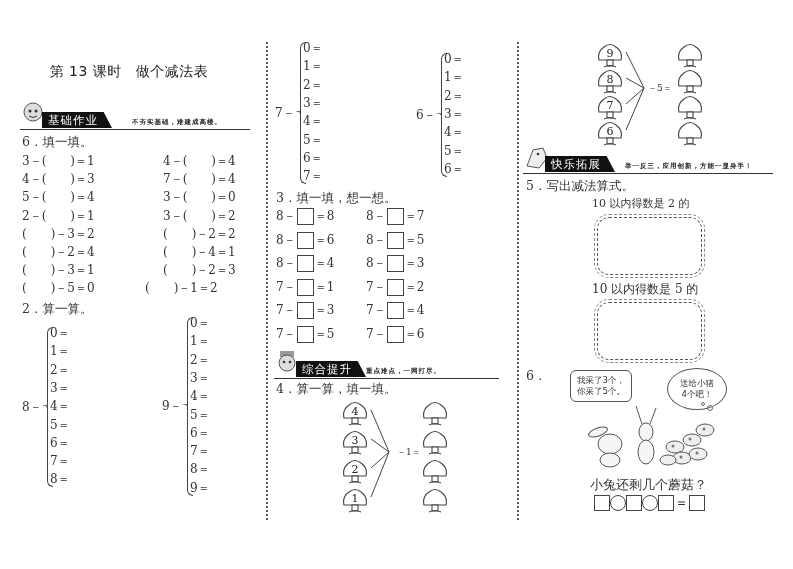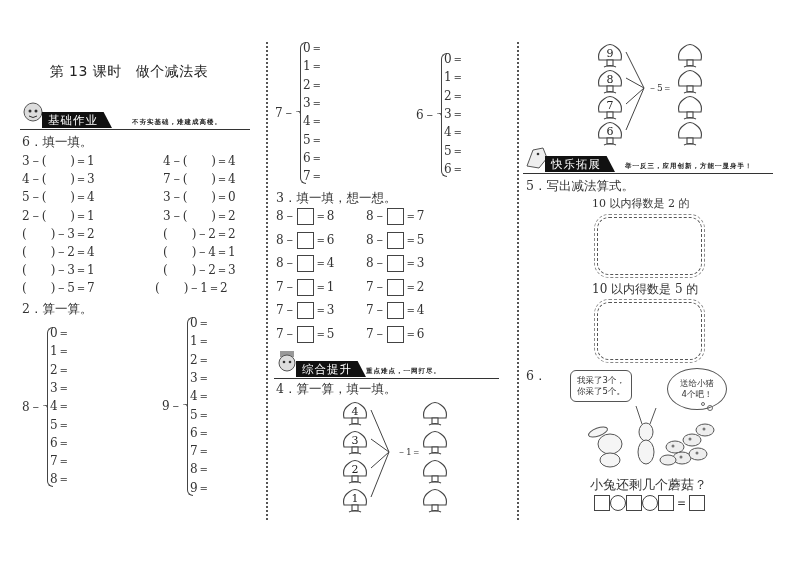--- a/index.html
+++ b/index.html
@@ -65,31 +65,31 @@
 
 <div class="q" style="left:22px; top:134px;">6．填一填。</div>
 <div id="q1-left">
     <div class="eq" style="left:22px; top:153px;">3－(　　)＝1</div>
     <div class="eq" style="left:22px; top:171.2px;">4－(　　)＝3</div>
     <div class="eq" style="left:22px; top:189.4px;">5－(　　)＝4</div>
     <div class="eq" style="left:22px; top:207.6px;">2－(　　)＝1</div>
     <div class="eq" style="left:22px; top:225.8px;">(　　)－3＝2</div>
     <div class="eq" style="left:22px; top:244px;">(　　)－2＝4</div>
     <div class="eq" style="left:22px; top:262.2px;">(　　)－3＝1</div>
-    <div class="eq" style="left:22px; top:280.4px;">(　　)－5＝7</div>
+    <div class="eq" style="left:22px; top:280.4px;">(　　)－5＝0</div>
   </div>
 <div id="q1-right">
     <div class="eq" style="left:163px; top:153px;">4－(　　)＝4</div>
     <div class="eq" style="left:163px; top:171.2px;">7－(　　)＝4</div>
     <div class="eq" style="left:163px; top:189.4px;">3－(　　)＝0</div>
     <div class="eq" style="left:163px; top:207.6px;">3－(　　)＝2</div>
     <div class="eq" style="left:163px; top:225.8px;">(　　)－2＝2</div>
     <div class="eq" style="left:163px; top:244px;">(　　)－4＝1</div>
     <div class="eq" style="left:163px; top:262.2px;">(　　)－2＝3</div>
-    <div class="eq" style="left:155px; top:280.4px;">(　　)－1＝2</div>
+    <div class="eq" style="left:145px; top:280.4px;">(　　)－1＝2</div>
   </div>
 
 <div class="q" style="left:22px; top:301px;">2．算一算。</div>
 <div id="fans">
     <div class="fan" style="left:22px; top:327px;">
       <div class="lead" style="left:0; top:72.2px;">8－</div>
       <div class="brace" style="left:25px; top:0; height:160.4px;"></div>
       <div class="item" style="left:28px; top:-2px;">0＝</div>
       <div class="item" style="left:28px; top:16.3px;">1＝</div>
       <div class="item" style="left:28px; top:34.6px;">2＝</div>

